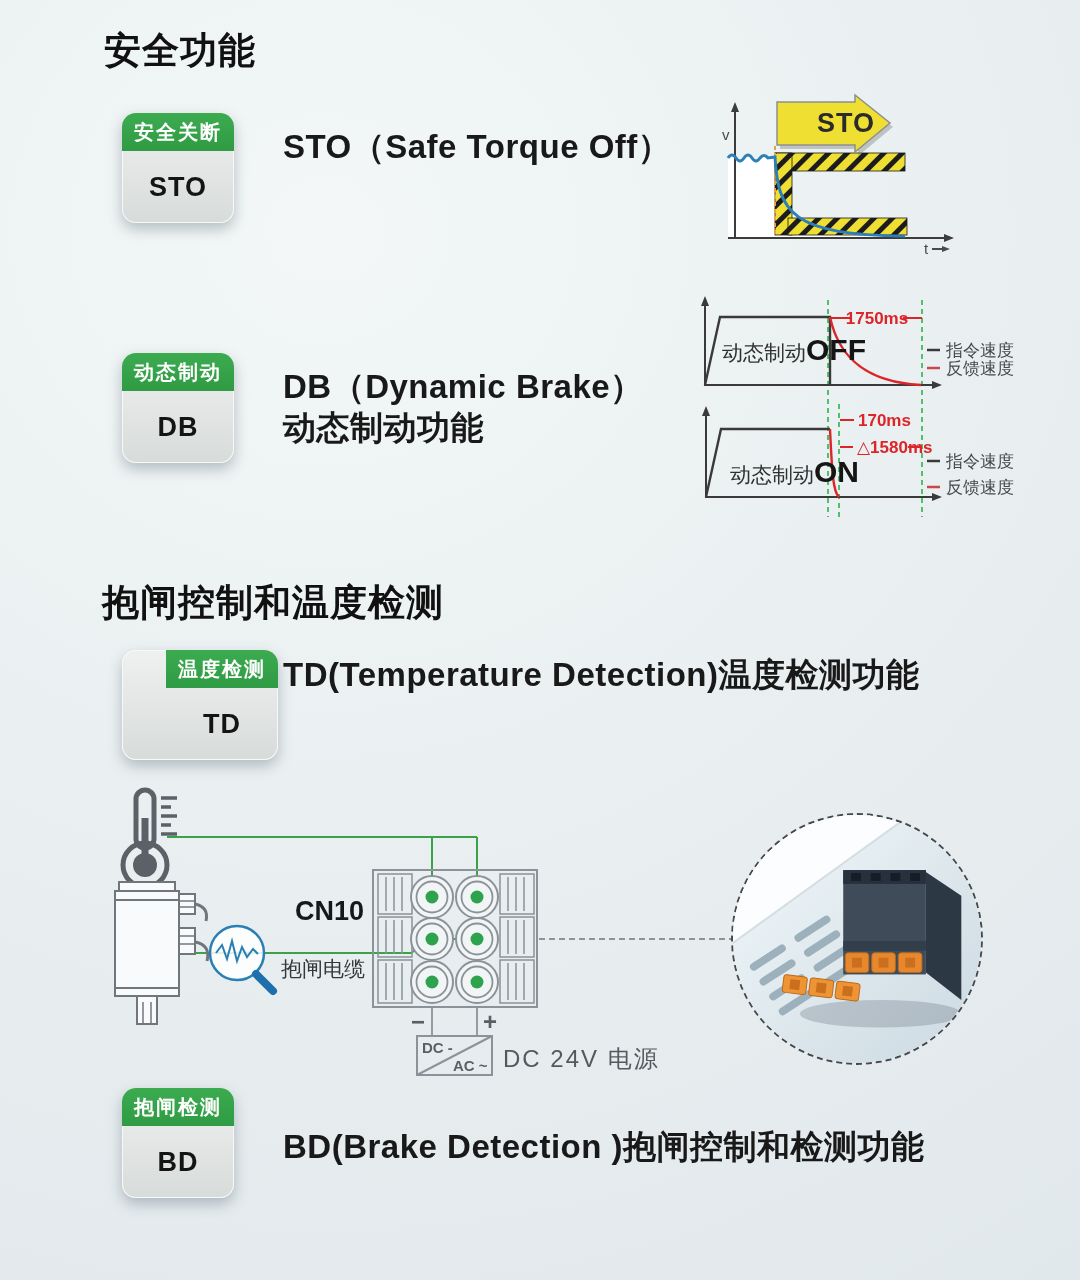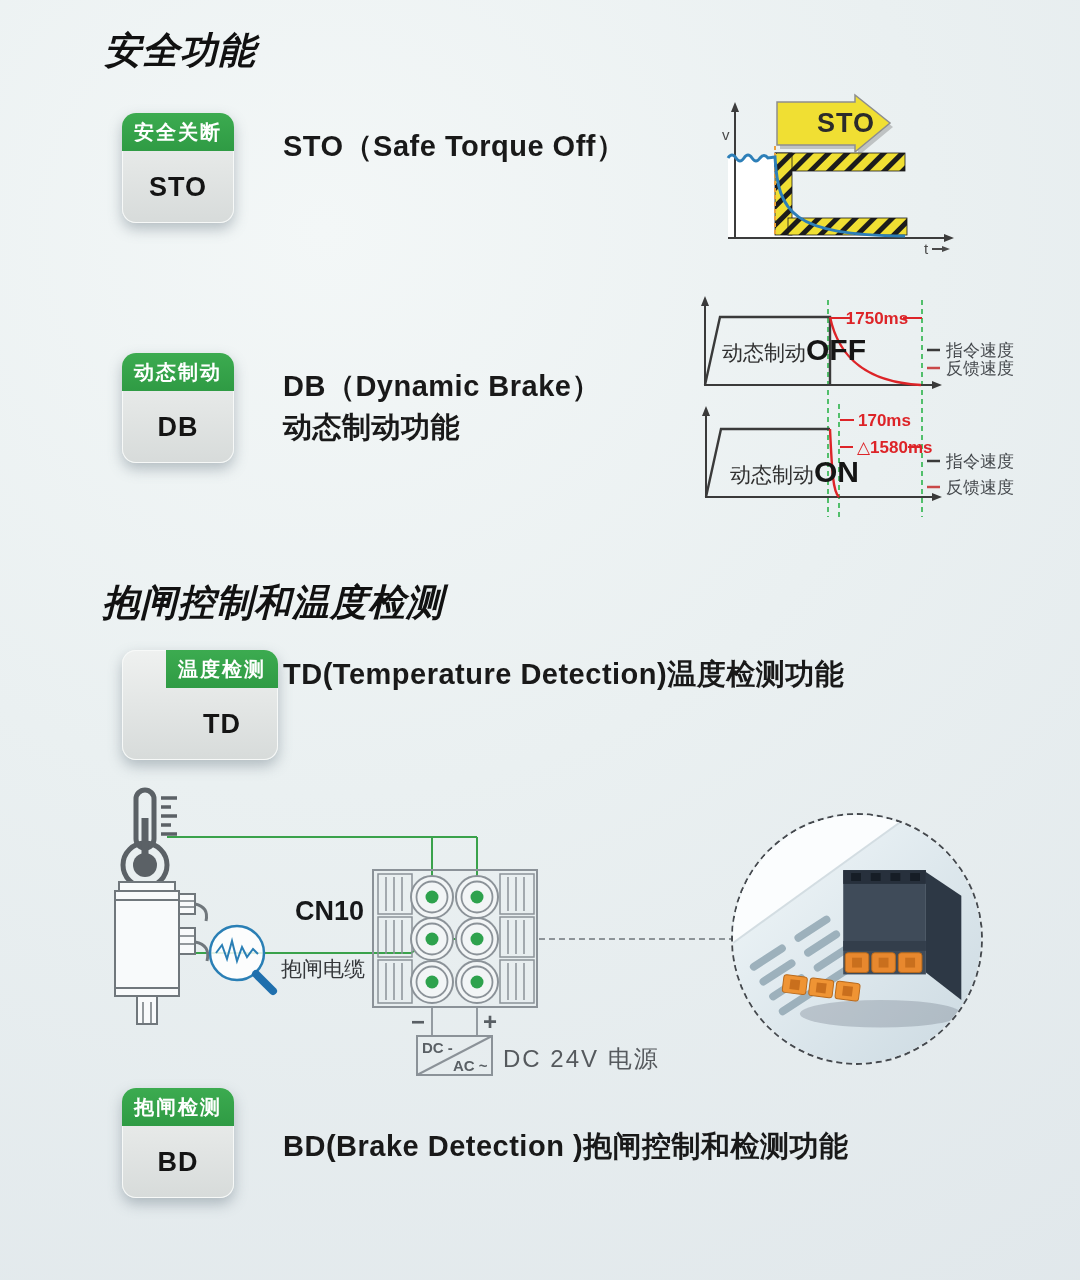--- a/index.html
+++ b/index.html
@@ -1,27 +1,27 @@
 <!DOCTYPE html>
 <html><head>
 <meta charset="utf-8">
 <style>
   html,body{margin:0;padding:0;}
   body{font-family:"Liberation Sans","DejaVu Sans",sans-serif;}
   #canvas{position:relative;width:1080px;height:1280px;overflow:hidden;
     background:radial-gradient(140% 110% at 30% 18%, #f3f7f7 0%, #eaf0f1 40%, #dfe6ea 100%);}
-  .h1{position:absolute;font-size:37px;font-weight:bold;color:#111;letter-spacing:1px;font-style:italic;}
+  .h1{position:absolute;font-size:37px;font-weight:bold;color:#111;letter-spacing:1px;}
   .badge{position:absolute;width:112px;height:110px;border-radius:14px;overflow:hidden;
     background:linear-gradient(#eff1f0,#d7dbda);
     box-shadow:0 6px 14px rgba(106,122,134,.45), inset 0 0 0 1px #f7f9f8;}
   .badge-head{height:38px;background:linear-gradient(#3cab50,#2f9b44);color:#fff;
     font-weight:bold;font-size:20px;display:flex;align-items:center;justify-content:center;letter-spacing:2px;}
   .badge-body{height:72px;display:flex;align-items:center;justify-content:center;
     font-size:27px;font-weight:bold;color:#141414;letter-spacing:1px;}
-  .desc{position:absolute;font-weight:bold;color:#191919;font-size:29px;line-height:41px;letter-spacing:.5px;}
+  .desc{position:absolute;font-weight:bold;color:#191919;font-size:33px;line-height:41px;letter-spacing:.5px;}
   .figsvg{position:absolute;}
   svg text{font-family:"Liberation Sans","DejaVu Sans",sans-serif;}
   .photo{position:absolute;left:731px;top:813px;width:252px;height:252px;border-radius:50%;
     border:2px dashed #45494e;box-sizing:border-box;overflow:hidden;}
   .photo svg{display:block;width:100%;height:100%;}
 </style>
 </head>
 <body>
 
 <div id="canvas">

